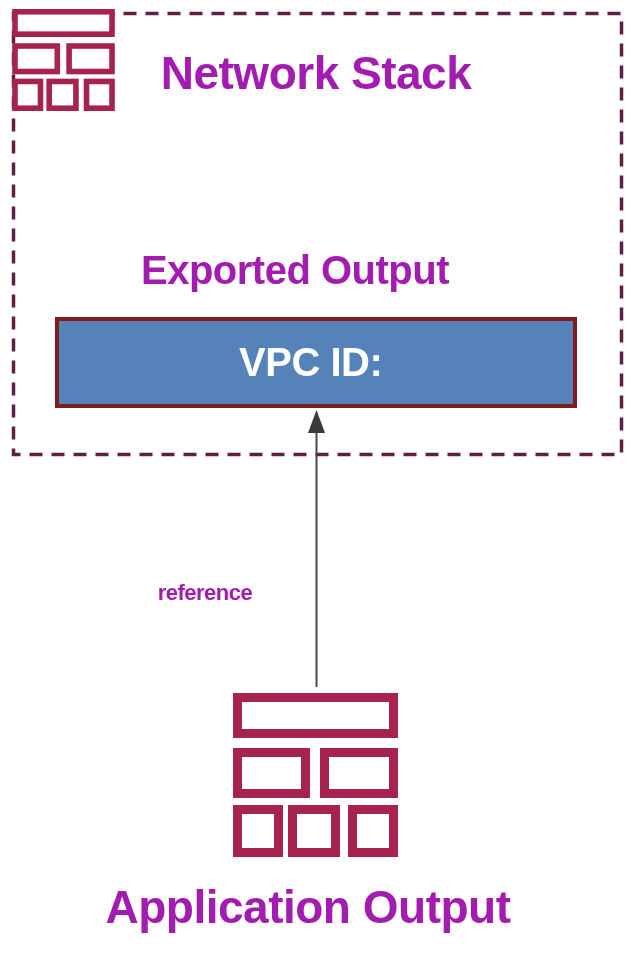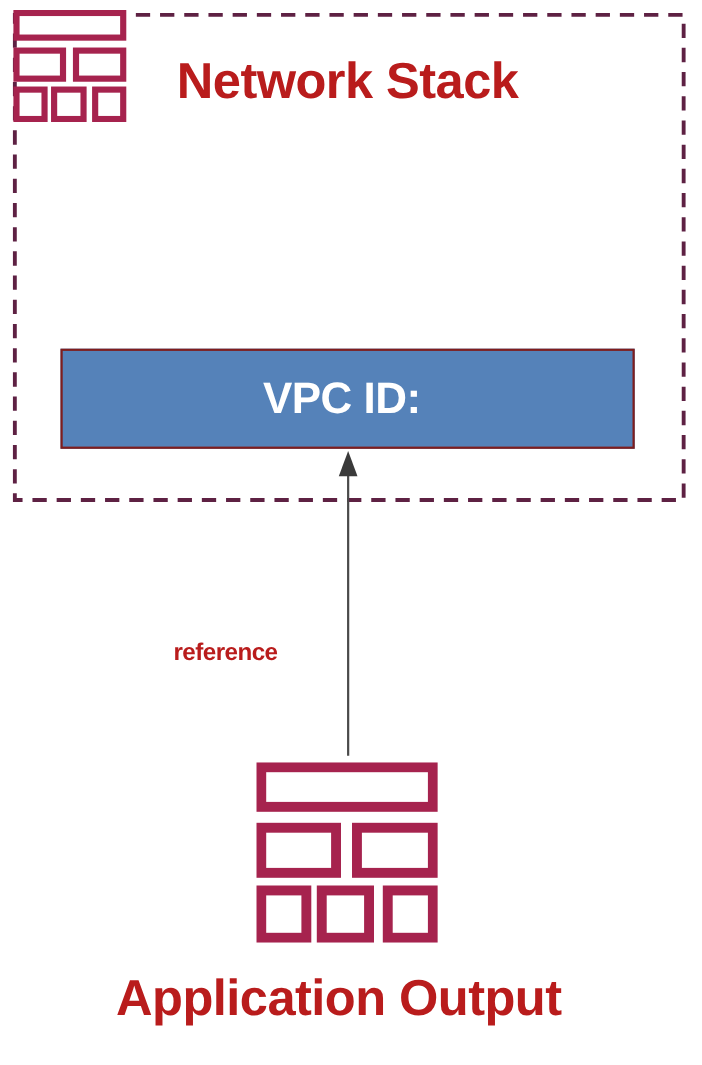--- a/index.html
+++ b/index.html
@@ -15,21 +15,21 @@
 
   
   .boundary-svg{left:0;top:0;}
 
   
   .icon-network{left:10px;top:9px;}
   .icon-application{left:233px;top:693px;}
 
   
   .gray-heading{
-    color:#b91c1c;
+    color:#a21caf;
     font-weight:600;
     letter-spacing:-0.5px;
     text-align:center;
   }
   .network-title{
     left:12px;top:40px;width:608px;
     font-size:46px;line-height:66px;
   }
   .exported-label{
     left:35px;top:244px;width:520px;
@@ -42,21 +42,21 @@
   .application-title{
     left:0px;top:876px;width:616px;
     font-size:46px;line-height:62px;
   }
 
   
   .vpc-box{
     left:55px;top:317px;width:522px;height:91px;
     box-sizing:border-box;
     background:#5582B9;
-    border:2px solid #7f1d1d;
+    border:4px solid #7f1d1d;
     display:flex;align-items:center;justify-content:center;
     color:#ffffff;
     font-size:40px;
     letter-spacing:-0.5px;
     white-space:pre;
   }
   .vpc-key{font-weight:700;}
   .vpc-value{font-weight:400;}
 
   
@@ -77,20 +77,21 @@
       <rect x="4.5" y="59.5" width="68" height="41"></rect>
       <rect x="91.5" y="59.5" width="69" height="41"></rect>
       <rect x="4.5" y="116.5" width="41" height="43"></rect>
       <rect x="59.5" y="116.5" width="43" height="43"></rect>
       <rect x="119.5" y="116.5" width="41" height="43"></rect>
     </g>
   </svg>
 
   <div class="abs gray-heading network-title">Network Stack</div>
 
+  <div class="abs gray-heading exported-label">Exported Output</div>
 
   <div class="abs vpc-box">
     <span class="vpc-key">VPC ID: </span>
   </div>
 
   <svg class="abs arrow-svg" width="36" height="290" viewBox="0 0 36 290">
     <line x1="16.5" y1="24" x2="16.5" y2="282" stroke="#4A4A4A" stroke-width="2"></line>
     <polygon points="16.5,5 8,28 25,28" fill="#3A3A3A"></polygon>
   </svg>
 

